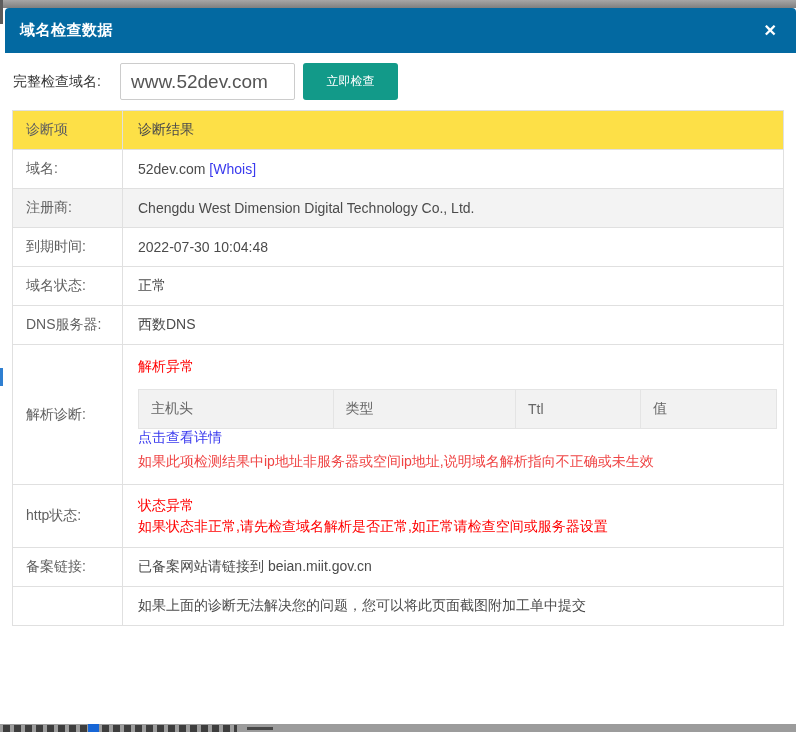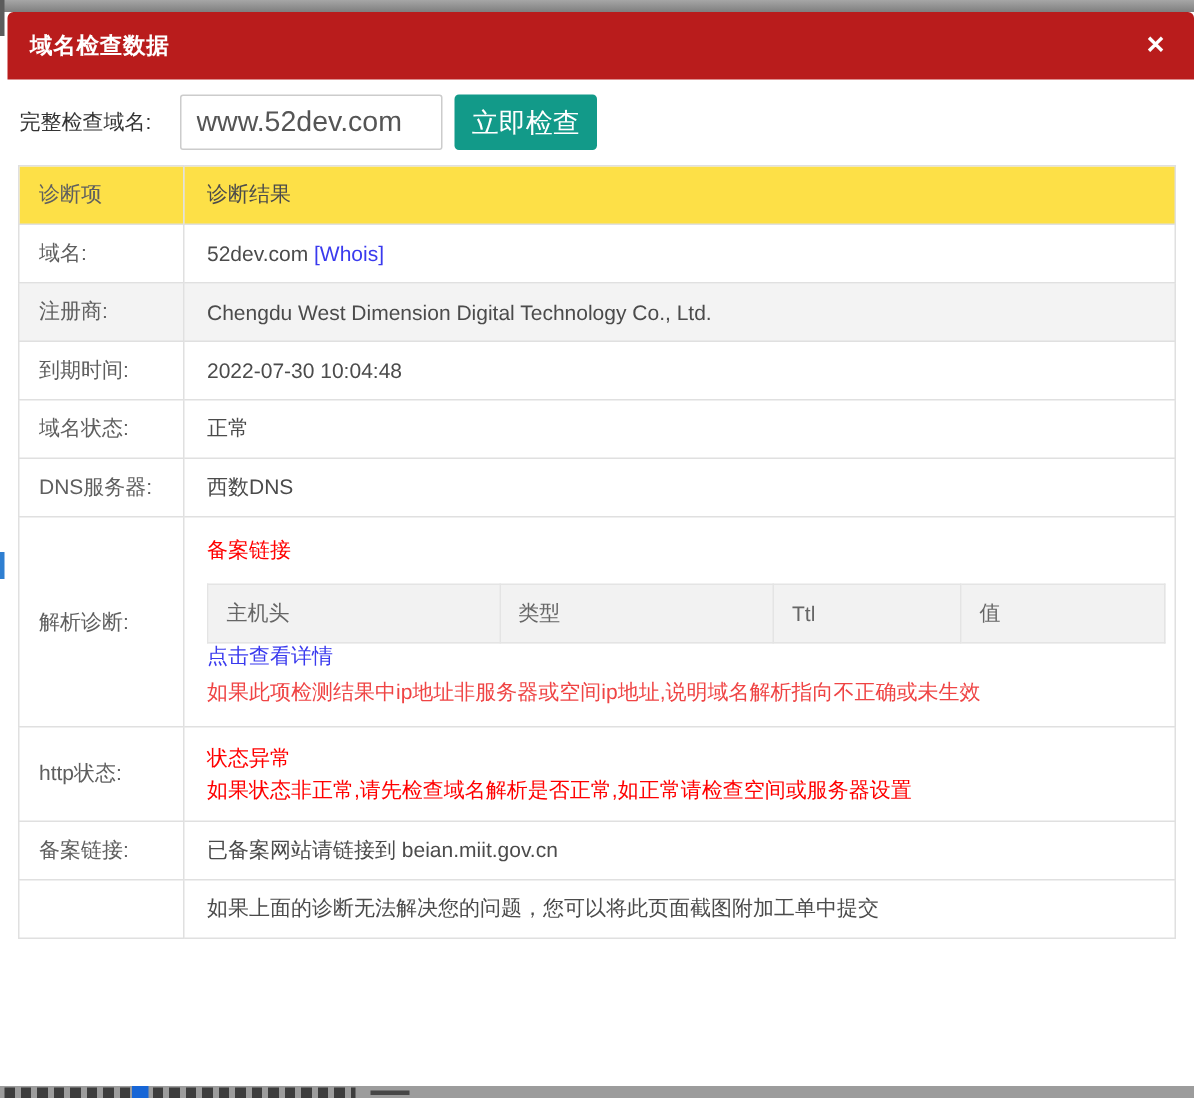--- a/index.html
+++ b/index.html
@@ -13,33 +13,33 @@
   .backdrop-blue-mark { position:absolute; top:368px; left:0; width:3px; height:18px; background:#2f7fd1; z-index:3; }
   .backdrop-bottom { position:absolute; bottom:0; left:0; width:796px; height:8px; background:#9c9c9c; overflow:hidden; z-index:1; }
   .backdrop-bottom .glyph-fragments { position:absolute; top:1px; left:3px; width:234px; height:7px;
     background:repeating-linear-gradient(90deg,#3d3d3d 0 7px, rgba(0,0,0,0) 7px 11px); }
   .backdrop-bottom .blue-fragment { position:absolute; top:0; left:88px; width:11px; height:8px; background:#1766d6; }
   .backdrop-bottom .dash-fragment { position:absolute; top:3px; left:247px; width:26px; height:3px; background:#474747; }
 
   
   .modal { position:absolute; left:5px; top:8px; width:791px; height:716px; background:#fff;
     border-radius:4px 4px 0 0; z-index:2; }
-  .modal-header { height:45px; background:#b91c1c; border-radius:4px 4px 0 0;
+  .modal-header { height:45px; background:#0369a1; border-radius:4px 4px 0 0;
     display:flex; align-items:center; padding:0 15px;gap:16px; }
   .modal-title { color:#fff; font-size:15px; font-weight:700; letter-spacing:.5px; }
   .close-btn { margin-left:auto; background:none; border:none; color:#fff; font-size:16px;
     font-weight:700; cursor:pointer; line-height:1; padding:2px 4px; }
 
   
   .form-row { display:flex; align-items:center; padding:10px 0 9px 8px; }
   .form-label { color:#333; width:107px; }
   .domain-input { width:175px; height:37px; border:1px solid #ccc; border-radius:2px;
     padding:0 10px; font-size:19px; color:#555; font-family:inherit; }
   .check-btn { margin-left:8px; width:95px; height:37px; background:#129a89; color:#fff;
-    border:none; border-radius:3px; font-size:18px; cursor:pointer; font-family:Liberation Serif, serif; }
+    border:none; border-radius:3px; font-size:12px; cursor:pointer; font-family:Liberation Serif, serif; }
 
   
   .diag-table { margin:1px 0 0 7px; width:772px; border-collapse:collapse; table-layout:fixed; }
   .diag-table td { border:1px solid #e0e0e0; vertical-align:middle; }
   .diag-table .label-cell { width:110px; color:#5f5f5f; padding:10px 6px 10px 13px; }
   .diag-table .value-cell { color:#4b4b4b; padding:10px 10px 10px 15px; }
   .row-simple td { height:38px; }
   .shaded td { background:#f3f3f3; }
   .header-row td { background:#fde047; color:#666; }
 
@@ -106,21 +106,21 @@
     </tr>
 
     <tr class="row-simple">
       <td class="label-cell">DNS服务器:</td>
       <td class="value-cell">西数DNS</td>
     </tr>
 
     <tr>
       <td class="label-cell">解析诊断:</td>
       <td class="value-cell resolve-cell">
-        <div class="txt-red">备案链接</div>
+        <div class="txt-red">解析异常</div>
         <table class="nested-table">
           <tbody>
                 <tr>
             <th style="width:30.5%">主机头</th>
             <th style="width:28.6%">类型</th>
             <th style="width:19.6%">Ttl</th>
             <th style="width:21.3%">值</th>
           </tr>
         </tbody>
             </table>

